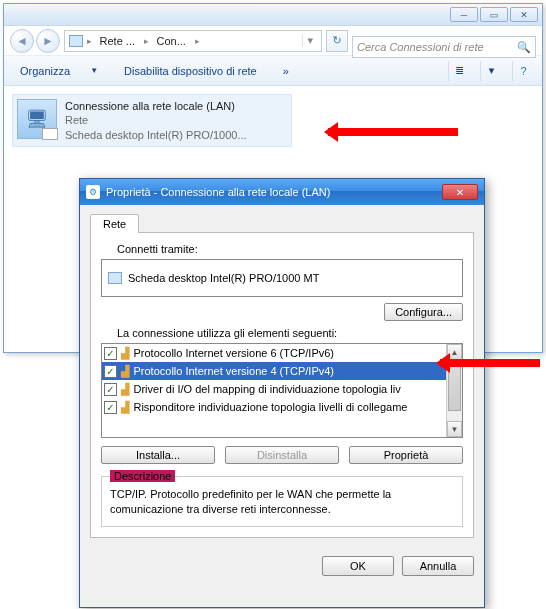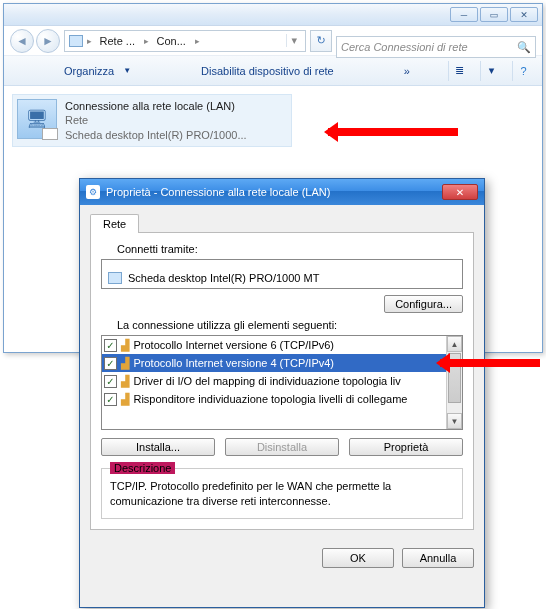--- a/index.html
+++ b/index.html
@@ -17,24 +17,24 @@
   }
   .winbtn { width: 28px; height: 15px; margin-left: 2px; border: 1px solid #8fb1d8; background: linear-gradient(#f0f6fc,#d6e6f7); border-radius: 2px; display: flex; align-items: center; justify-content: center; color: #3a5e89; font-size: 9px; }
   .navrow { height: 30px; display: flex; align-items: center; padding: 0 6px; gap: 4px; border-bottom: 1px solid #e8eef5; }
   .navbtns { display: flex; gap: 2px; }
   .navcircle { width: 24px; height: 24px; border-radius: 50%; border: 1px solid #b8cbe0; background: radial-gradient(circle at 30% 30%, #fff, #dbe7f3); display: flex; align-items: center; justify-content: center; color: #7a97b8; font-size: 12px; }
   .addrbar { flex: 1; height: 22px; border: 1px solid #bfcdda; display: flex; align-items: center; padding: 0 4px; background: #fff; gap: 4px; }
   .addr-seg { padding: 0 4px; border-right: 1px solid transparent; color: #222; }
   .addr-sep { color: #888; font-size: 9px; }
   .addr-drop { margin-left: auto; color: #888; padding: 0 4px; border-left: 1px solid #dce5ee; }
   .refreshbtn, .searchbtn { width: 22px; height: 22px; border: 1px solid #bfcdda; display: flex; align-items: center; justify-content: center; background: linear-gradient(#fafcfe,#eaf1f8); color: #3a74b8; }
-  .searchbar { width: 200px; height: 22px; border: 1px solid #bfcdda; display: flex; align-items: center; padding: 0 4px; background: #fff; color: #8a8a8a; font-style: italic; margin-top: 13px; }
+  .searchbar { width: 184px; height: 22px; border: 1px solid #bfcdda; display: flex; align-items: center; padding: 0 4px; background: #fff; color: #8a8a8a; font-style: italic; margin-top: 13px; }
   .searchbar .sicon { margin-left: auto; color: #3a74b8; font-style: normal; }
   .cmdbar { height: 30px; background: linear-gradient(#f7fafd,#e6eff8); border-bottom: 1px solid #d0dfef; display: flex; align-items: center; padding: 0 8px; gap: 10px; }
-  .cmdbtn { padding: 3px 8px; color: #15428b; display: flex; align-items: center; gap: 9px; margin-left: 44px; }
+  .cmdbtn { padding: 3px 8px; color: #15428b; display: flex; align-items: center; gap: 20px; }
   .cmdbtn .dd { font-size: 8px; color: #15428b; }
   .cmdspacer { flex: 1; }
   .cmdicon { width: 22px; height: 20px; display: flex; align-items: center; justify-content: center; color: #15428b; border-left: 1px solid #d0dfef; }
   .content { padding: 8px; }
   .conn-item { display: flex; gap: 8px; padding: 4px; width: 280px; background: #eaf3fb; border: 1px solid #d5e6f5; align-items: flex-start; }
   .conn-icon { width: 40px; height: 40px; background: linear-gradient(#cfe6fb,#9ec9f0); border: 1px solid #8fb8dd; display: flex; align-items: center; justify-content: center; font-size: 18px; color: #3a6fa8; position: relative; }
   .conn-icon::after { content: ""; position: absolute; bottom: -2px; right: -2px; width: 14px; height: 10px; background: #fff; border: 1px solid #aaa; }
   .conn-text { line-height: 1.3; }
   .conn-title { color: #1a1a1a; }
   .conn-sub { color: #6a6a6a; }
@@ -46,21 +46,21 @@
     box-shadow: 3px 3px 10px rgba(0,0,0,0.35);
   }
   .dlg-title { height: 26px; background: linear-gradient(to bottom, #5da9f4 0%, #3d8ee6 45%, #2371c9 46%, #3a86da 100%); display: flex; align-items: center; padding: 0 6px; color: #fff; }
   .dlg-title .ticon { width: 14px; height: 14px; margin-right: 6px; background: #fff; border-radius: 2px; display: flex; align-items: center; justify-content: center; font-size: 9px; color: #3a86da; }
   .dlg-close { margin-left: auto; width: 36px; height: 16px; background: linear-gradient(#f08080,#d04040); border: 1px solid #a03030; border-radius: 2px; display: flex; align-items: center; justify-content: center; color: #fff; font-size: 10px; }
   .dlg-body { padding: 8px 10px 10px; }
   .tabstrip { display: flex; }
   .tab { padding: 3px 12px; background: #fff; border: 1px solid #bbb; border-bottom: none; border-radius: 2px 2px 0 0; position: relative; top: 1px; }
   .tabpanel { border: 1px solid #bbb; background: #fff; padding: 10px; }
   .lbl { margin-bottom: 4px; margin-left: 16px; }
-  .adapterbox { height: 30px; border: 1px solid #888; display: flex; align-items: flex-start; padding: 12px 6px; gap: 6px; }
+  .adapterbox { height: 38px; border: 1px solid #888; display: flex; align-items: center; padding: 12px 6px; gap: 6px; }
   .netic { width: 14px; height: 12px; background: #cfe6fb; border: 1px solid #7aa6d0; }
   .cfgrow { display: flex; justify-content: flex-end; margin: 6px 0 6px; }
   .btn { padding: 2px 10px; border: 1px solid #8a8a8a; background: linear-gradient(#fdfdfd,#e3e3e3); border-radius: 2px; min-width: 70px; text-align: center; }
   .btn.disabled { color: #9a9a9a; }
   .listbox { border: 1px solid #888; height: 95px; display: flex; }
   .listin { flex: 1; overflow: hidden; }
   .li { display: flex; align-items: center; height: 18px; padding: 0 2px; gap: 4px; white-space: nowrap; }
   .li.sel { background: #316ac5; color: #fff; }
   .chk { width: 13px; height: 13px; border: 1px solid #707070; background: #fff; display: flex; align-items: center; justify-content: center; font-size: 10px; color: #2a6e2a; flex-shrink: 0; }
   .piconA { color: #e2a53a; flex-shrink: 0; }

